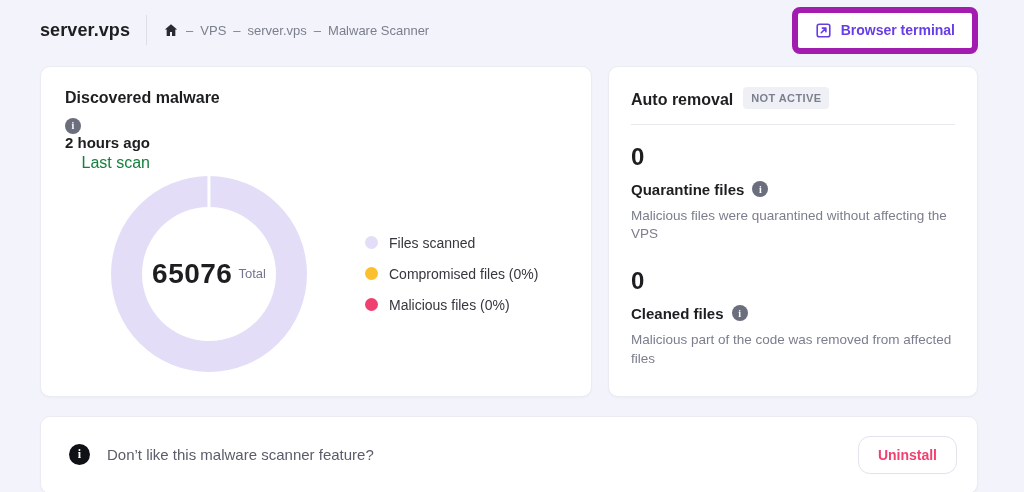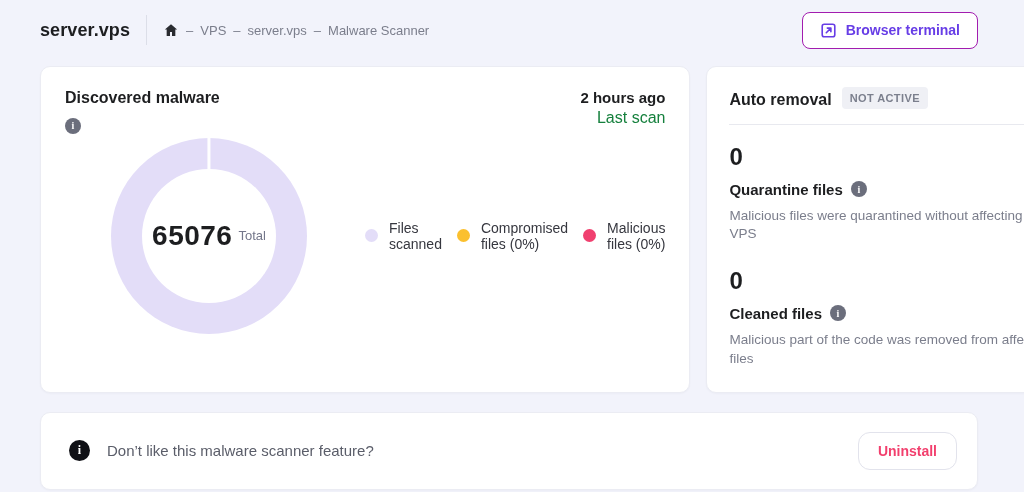--- a/index.html
+++ b/index.html
@@ -19,21 +19,21 @@
   }
   .page-title { font-size: 18px; font-weight: 700; color: #1d1e20; letter-spacing: .1px; }
   .v-divider { width: 1px; height: 30px; background: #dcdee8; margin: 0 16px; }
   .breadcrumb { display: flex; align-items: center; gap: 7px; font-size: 13px; color: #7b7e8c; }
   .breadcrumb .home-ico { width: 16px; height: 16px; display: inline-flex; }
   .breadcrumb .home-ico svg { width: 16px; height: 16px; fill: #2a2b30; }
   .btn-terminal {
     margin-left: auto;
     display: flex; align-items: center; gap: 9px;
     background: #ffffff;
-    border: 1px solid #a21caf;
+    border: 6px solid #a21caf;
     border-radius: 8px;
     padding: 9px 17px;
     font-size: 14px; font-weight: 700;
     cursor: pointer;
     font-family: inherit;
   }
   .btn-terminal svg { width: 17px; height: 17px; }
 
   
   .main {
@@ -44,21 +44,21 @@
   }
   .card {
     background: #ffffff;
     border: 1px solid #ebecf3;
     border-radius: 10px;
     box-shadow: 0 1px 2px rgba(30,30,60,.03);
   }
 
   
   .card-discovered { padding: 22px 24px 24px 24px; min-height: 306px; }
-  .disc-head { display: flex; justify-content: space-between; align-items: flex-start; }
+  .disc-head { display: flex; justify-content: space-between; align-items: flex-start; flex-direction: column; }
   .disc-title { font-size: 16px; font-weight: 700; }
   .scan-meta { text-align: right; }
   .scan-value { font-size: 15px; font-weight: 700; }
   .scan-label { font-size: 16px; color: #15803d; margin-top: 3px; }
   .info-dot {
     display: inline-flex; align-items: center; justify-content: center;
     width: 16px; height: 16px; border-radius: 50%;
     background: #6b6e7c; color: #fff;
     font-size: 10px; font-weight: 700; font-style: normal;
     font-family: "Liberation Serif", serif;
@@ -82,21 +82,21 @@
     transform: translateX(-52%);
   }
   .donut-center {
     position: absolute; inset: 0;
     display: flex; flex-direction: row; align-items: center; justify-content: center;
     text-align: center; gap: 6px;
   }
   .donut-total { font-size: 28px; font-weight: 700; letter-spacing: .5px; }
   .donut-sub { font-size: 13px; color: #73768a; }
 
-  .legend { margin-left: 58px; display: flex; flex-direction: row; gap: 15px; }
+  .legend { margin-left: 58px; display: flex; flex-direction: column; gap: 15px; }
   .legend-item { display: flex; align-items: center; gap: 11px; font-size: 14px; color: #36373f; }
   .legend-dot { width: 13px; height: 13px; border-radius: 50%; flex: 0 0 auto; }
 
   
   .card-auto { padding: 20px 22px 24px 22px; }
   .auto-head { display: flex; align-items: flex-end; }
   .auto-title { font-size: 16px; font-weight: 700; }
   .badge {
     margin-left: 10px;
     background: #eff0f5; color: #7b7f8d;

